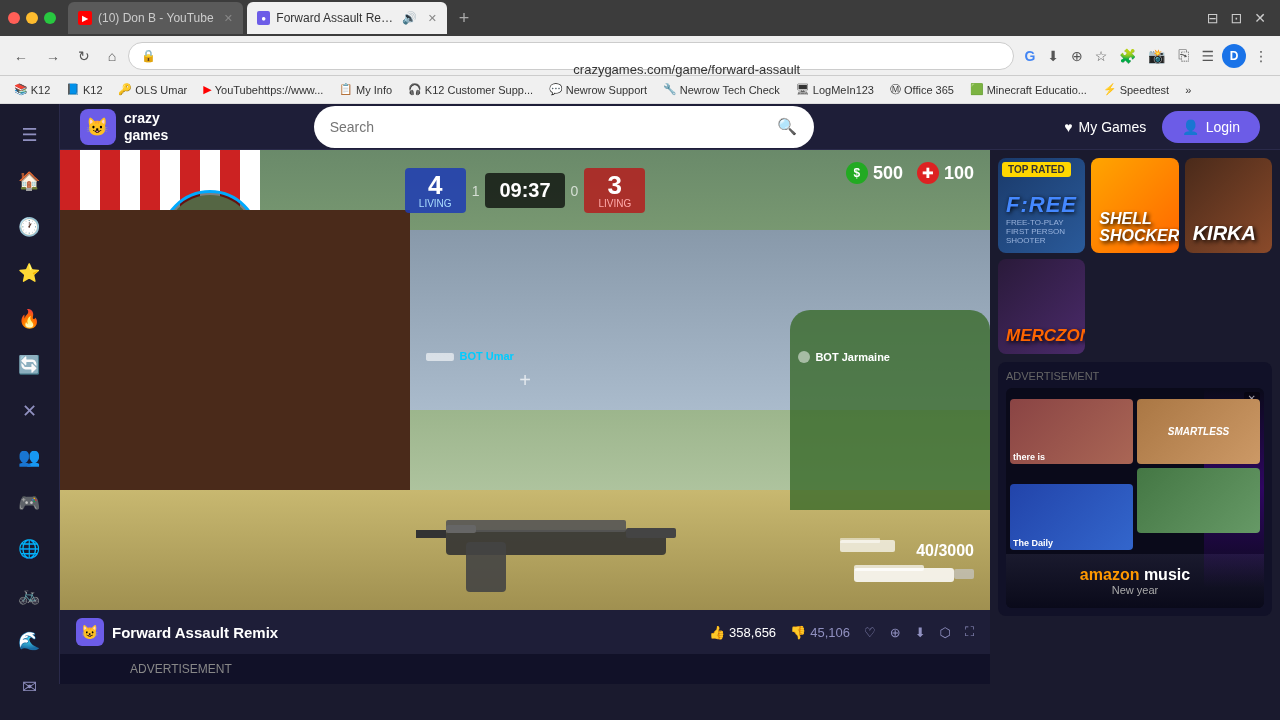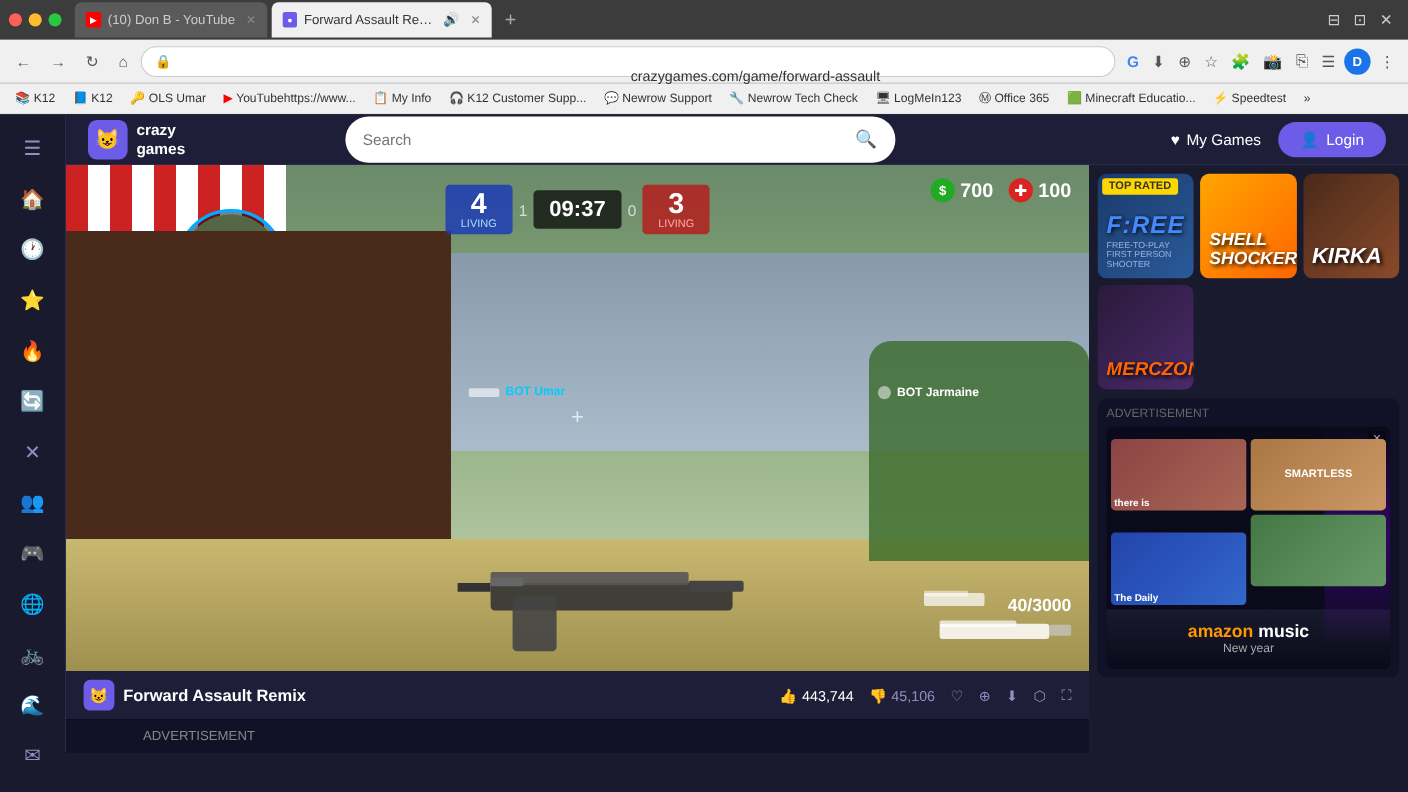--- a/index.html
+++ b/index.html
@@ -306,21 +306,21 @@
                   <div style="color:rgba(255,255,255,0.7);font-size:14px;">0</div>
                   <div style="background:rgba(180,30,30,0.85);padding:4px 14px;border-radius:4px;text-align:center;">
                     <div style="color:white;font-size:26px;font-weight:bold;line-height:1;">3</div>
                     <div style="color:#ffaaaa;font-size:10px;">LIVING</div>
                   </div>
                 </div>
 
                 <div style="position:absolute;top:12px;right:16px;display:flex;align-items:center;gap:14px;">
                   <div style="display:flex;align-items:center;gap:5px;">
                     <div style="width:22px;height:22px;background:#22aa22;border-radius:50%;display:flex;align-items:center;justify-content:center;color:white;font-size:12px;font-weight:bold;">$</div>
-                    <span style="color:white;font-size:18px;font-weight:bold;">700</span>
+                    <span style="color:white;font-size:18px;font-weight:bold;">500</span>
                   </div>
                   <div style="display:flex;align-items:center;gap:5px;">
                     <div style="width:22px;height:22px;background:#dd2222;border-radius:50%;display:flex;align-items:center;justify-content:center;color:white;font-size:14px;">✚</div>
                     <span style="color:white;font-size:18px;font-weight:bold;">100</span>
                   </div>
                 </div>
 
                 <div style="position:absolute;bottom:50px;right:16px;color:white;font-size:16px;font-weight:bold;">40/3000</div>
 
                 <div style="position:absolute;bottom:16px;right:16px;">
@@ -359,21 +359,21 @@
           </div>
 
           <div class="game-bottom-bar">
             <div class="game-title-area">
               <div class="game-logo-small">😺</div>
               <span class="game-title-text">Forward Assault Remix</span>
             </div>
             <div class="action-buttons">
               <button class="action-btn like">
                 <span>👍</span>
-                <span>443,744</span>
+                <span>358,656</span>
               </button>
               <button class="action-btn">
                 <span>👎</span>
                 <span>45,106</span>
               </button>
               <button class="action-btn">
                 <span>♡</span>
               </button>
               <button class="action-btn">
                 <span>⊕</span>
@@ -434,21 +434,21 @@
           <div class="ad-content">
             <button class="ad-corner-btn">✕</button>
 
             <div style="position:absolute;top:0;right:0;width:60px;height:200px;background:linear-gradient(180deg,transparent,#6600cc,transparent);opacity:0.4;"></div>
 
             <div class="ad-images">
               <div style="height:65px;border-radius:4px;background:linear-gradient(135deg,#8a4444,#aa6655);overflow:hidden;position:relative;">
                 <div style="position:absolute;bottom:2px;left:3px;color:white;font-size:9px;font-weight:bold;">there is</div>
               </div>
               <div style="height:65px;border-radius:4px;background:linear-gradient(135deg,#aa7744,#cc9966);overflow:hidden;position:relative;">
-                <div style="position:absolute;inset:0;display:flex;align-items:center;justify-content:center;color:white;font-size:10px;font-weight:bold;">SMARTLESS</div>
+                <div style="position:absolute;inset:0;display:flex;align-items:center;justify-content:center;color:white;font-size:10px;font-weight:bold;font-style:italic;">SMARTLESS</div>
               </div>
               <div style="height:66px;border-radius:4px;background:linear-gradient(135deg,#2244aa,#3366cc);overflow:hidden;position:relative;margin-top:16px;">
                 <div style="position:absolute;bottom:2px;left:3px;color:white;font-size:9px;font-weight:bold;">The Daily</div>
               </div>
               <div style="height:65px;border-radius:4px;background:linear-gradient(135deg,#447744,#669966);overflow:hidden;position:relative;">
               </div>
             </div>
 
             <div class="ad-amazon">
               <div style="color:white;font-size:16px;font-weight:bold;">

